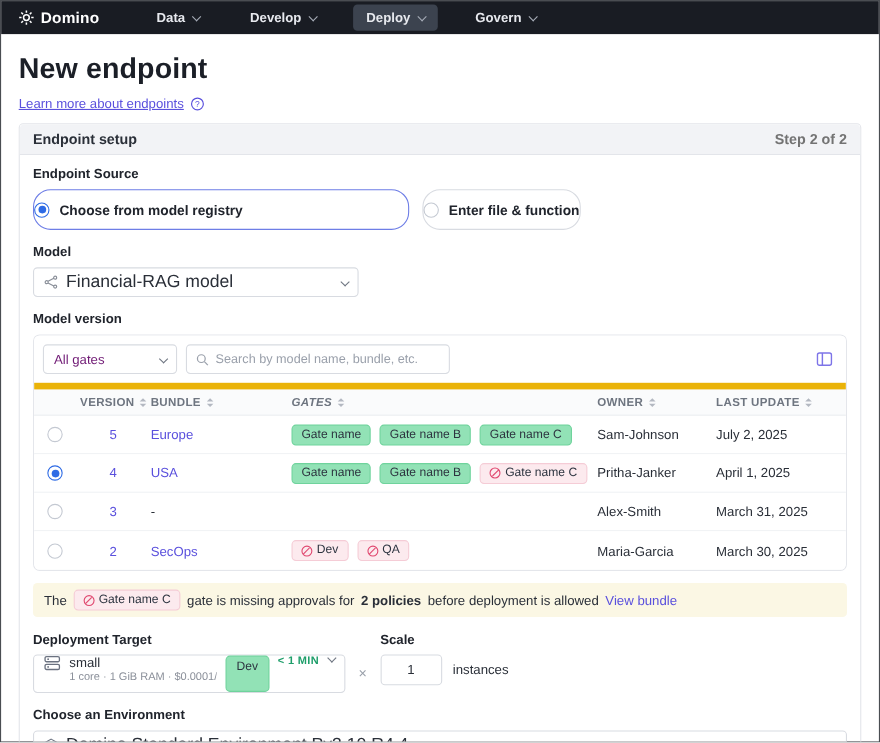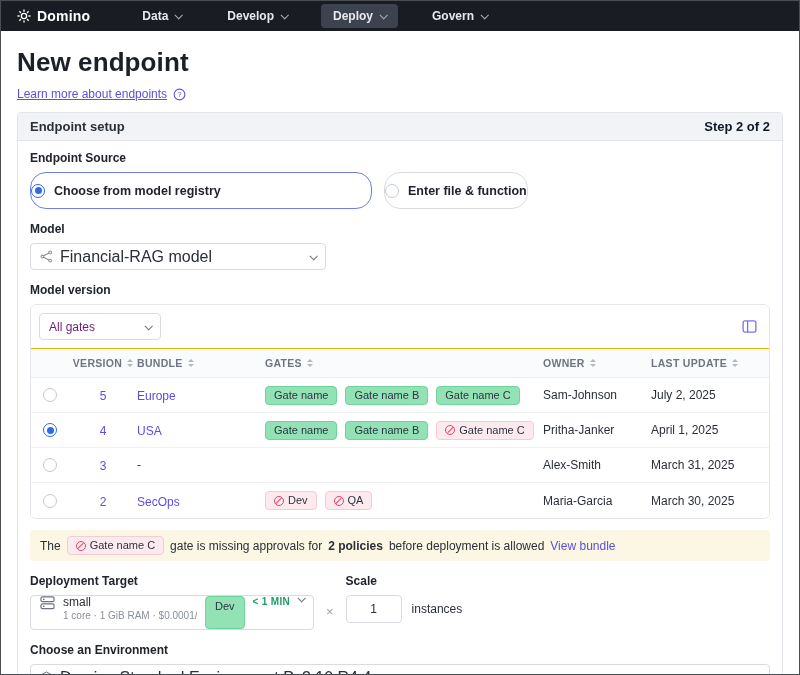--- a/index.html
+++ b/index.html
@@ -18,21 +18,21 @@
   
   .content { padding:0 16px; }
   h1 { font-size:26px; font-weight:700; color:#1b1f27; margin-top:16px; letter-spacing:.1px; }
   .learn-row { display:flex; align-items:center; gap:6px; margin-top:9px; }
   .learn-link { font-size:12px; color:#5a50dd; text-decoration:underline; cursor:pointer; }
 
   
   .card { margin-top:11px; border:1px solid #e3e5ea; border-radius:4px; }
   .card-header { background:#f2f3f6; border-bottom:1px solid #e3e5ea; padding:6px 12px; display:flex; justify-content:space-between; align-items:center; border-radius:4px 4px 0 0; }
   .card-header .lbl { font-size:13px; font-weight:700; color:#2a2f38; }
-  .card-header .step { font-size:13px; font-weight:600; color:#0f172a; }
+  .card-header .step { font-size:13px; font-weight:600; color:#737373; }
   .card-body { padding:10px 12px 12px; }
 
   .field-label { font-size:12px; font-weight:700; color:#20242c; margin-bottom:7px; }
   .section { margin-top:13px; }
 
   
   .options { display:flex; gap:12px; }
   .opt-card { display:flex; align-items:center; gap:9px; height:37px; border:1px solid #d8dbe1; border-radius:16px; padding:0 0; cursor:pointer; background:#fff; }
   .opt-card.selected { border:1px solid #6e7ee6; }
   .opt-card .opt-label { font-size:12.5px; font-weight:700; color:#20242c; }
@@ -51,23 +51,23 @@
   .tbl { margin-top:2px; border:1px solid #e4e6eb; border-radius:6px; overflow:hidden; }
   .tbl-toolbar { display:flex; align-items:center; padding:8px; gap:8px; background:#fff; }
   .gates-select { width:122px; font-size:12px; color:#701a75; }
   .search-box { display:flex; align-items:center; gap:6px; width:240px; height:27px; border:1px solid #d8dbe1; border-radius:4px; padding:0 8px; }
   .search-box input { border:none; outline:none; font-size:11.5px; width:100%; font-family:inherit; color:#333; }
   .search-box input::placeholder { color:#9aa0ab; }
   .toolbar-spacer { flex:1; }
   .cols-btn { padding:2px 4px; cursor:pointer; display:flex; }
 
   .trow { display:grid; grid-template-columns:38px 68px 128px 1fr 108px 118px; align-items:center; }
-  .thead { background:#fafbfc; border-top:1px solid #eab308; border-bottom:1px solid #e9ebef; height:30px; }
+  .thead { background:#fafbfc; border-top:6px solid #eab308; border-bottom:1px solid #e9ebef; height:30px; }
   .th { font-size:10.5px; font-weight:700; color:#6e7580; letter-spacing:.3px; display:flex; align-items:center; }
-  .th.gates-th { justify-content:flex-start; padding-right:12px; }
+  .th.gates-th { justify-content:flex-start; padding-right:12px;font-style:italic; }
   .sort { display:inline-flex; flex-direction:column; gap:2px; margin-left:5px; }
   .sort i { width:0; height:0; border-left:3px solid transparent; border-right:3px solid transparent; display:block; }
   .sort .up { border-bottom:3.5px solid #b3b8c1; }
   .sort .down { border-top:3.5px solid #b3b8c1; }
 
   .tbody .trow { height:35px; border-bottom:1px solid #eef0f3; background:#fff; }
   .tbody .trow:last-child { border-bottom:none; }
   .cell-radio { display:flex; justify-content:center; }
   .cell-version { text-align:center; }
   .link { color:#5a50dd; font-size:12px; text-decoration:none; cursor:pointer; }
@@ -198,20 +198,29 @@
 
         <div class="section">
           <div class="field-label">Model version</div>
 
           <div class="tbl">
             <div class="tbl-toolbar">
               <div class="select gates-select">
                 <span class="grow">All gates</span>
                 <span class="chev dark"></span>
               </div>
+              <div class="search-box">
+                <span>
+                  <svg width="12" height="12" viewBox="0 0 16 16">
+                    <circle cx="6.7" cy="6.7" r="4.7" fill="none" stroke="#9aa0ab" stroke-width="1.5"></circle>
+                    <line x1="10.4" y1="10.4" x2="14.6" y2="14.6" stroke="#9aa0ab" stroke-width="1.5"></line>
+                  </svg>
+                </span>
+                <input type="text" placeholder="Search by model name, bundle, etc." style="">
+              </div>
               <div class="toolbar-spacer"></div>
               <div class="cols-btn">
                 <svg width="15" height="15" viewBox="0 0 16 16">
                   <rect x="1.2" y="2" width="13.6" height="12" rx="2" fill="none" stroke="#7d74e8" stroke-width="1.4"></rect>
                   <line x1="6" y1="2" x2="6" y2="14" stroke="#7d74e8" stroke-width="1.4"></line>
                 </svg>
               </div>
             </div>
 
             <div class="trow thead">

